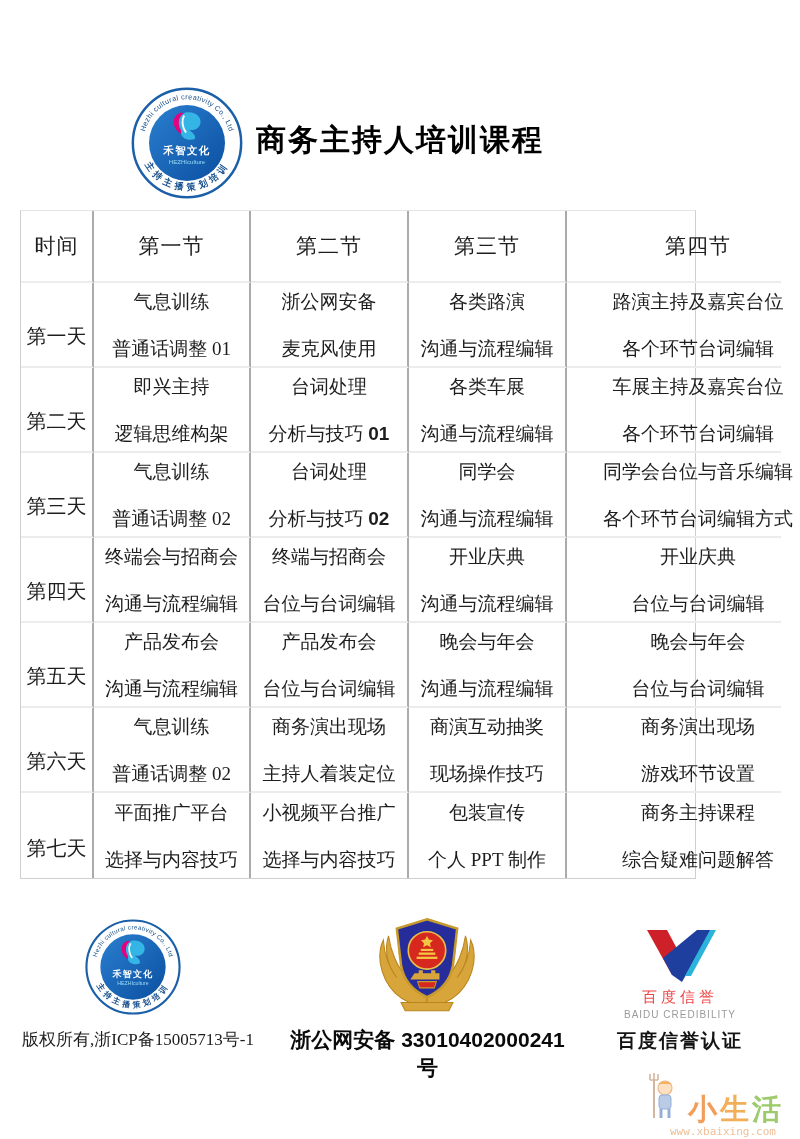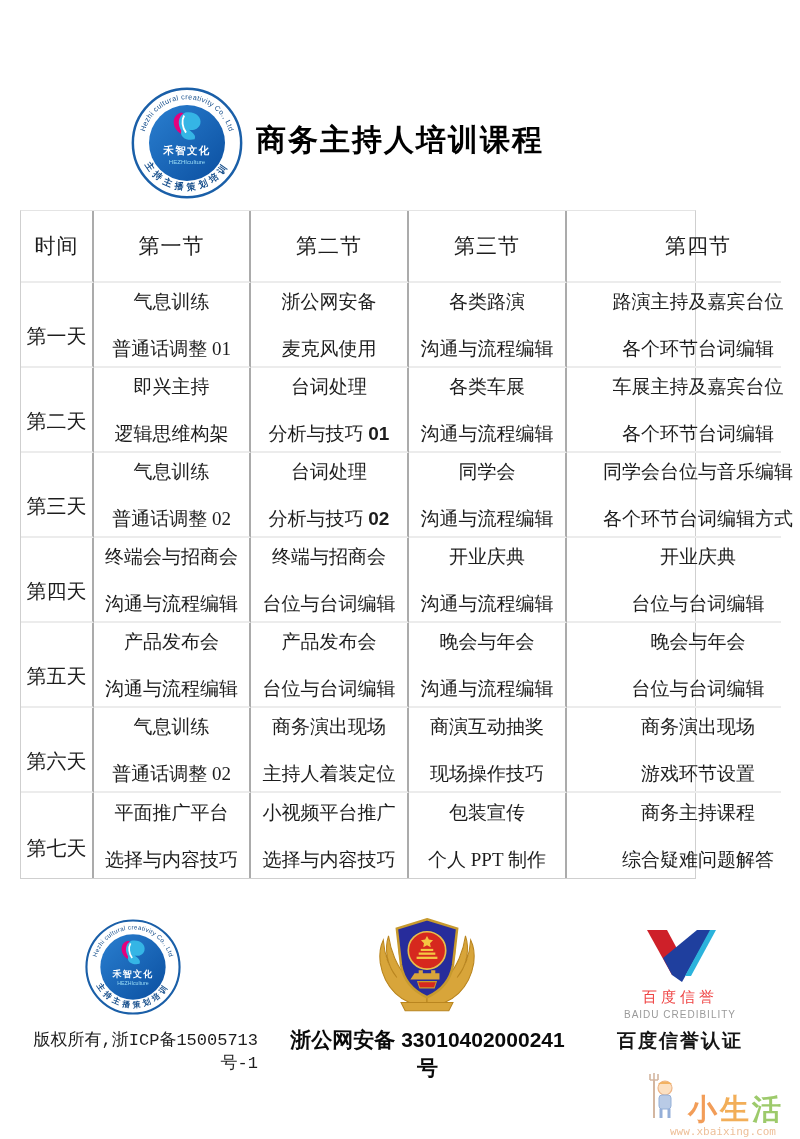--- a/index.html
+++ b/index.html
@@ -25,22 +25,22 @@
   .td.day { display:flex; align-items:flex-end; justify-content:center;
             padding-bottom:16px; font-size:20px; }
   .td.cell { display:flex; flex-direction:column; justify-content:center;
              align-items:center; gap:26px; font-size:19px; }
   .line { line-height:21px; white-space:nowrap; }
   .bnum { font-family:"Liberation Sans","DejaVu Sans",sans-serif; font-weight:700; }
 
   
   .f-logo { top:918px; left:84px; }
   .f-logo svg { width:98px; height:98px; }
-  .f-copy { top:1028px; left:18px; width:240px; text-align:right;
-            font-family:Liberation Mono, monospace; font-size:17px; color:#1c1c1c; }
+  .f-copy { top:1028px; left:18px; width:240px; text-align:center;
+            font-family:Liberation Serif, serif; font-size:17px; color:#1c1c1c; }
   .f-badge { top:913px; left:368px; }
   .f-police { top:1026px; left:285px; width:285px; text-align:center;
               font-family:"Liberation Sans","DejaVu Sans",sans-serif;
               font-weight:700; font-size:21px; color:#0a0a0a; }
   .f-baidu { top:928px; left:605px; width:150px; text-align:center; }
   .baidu-name { font-family:"Liberation Sans","DejaVu Sans",sans-serif;
                 font-size:15px; letter-spacing:4px; color:#ef4444; }
   .baidu-en { font-family:"Liberation Sans","DejaVu Sans",sans-serif;
               font-size:10px; letter-spacing:1px; color:#9a9a9a; margin-top:2px; }
   .baidu-cert { font-family:"Liberation Sans","DejaVu Sans",sans-serif;

